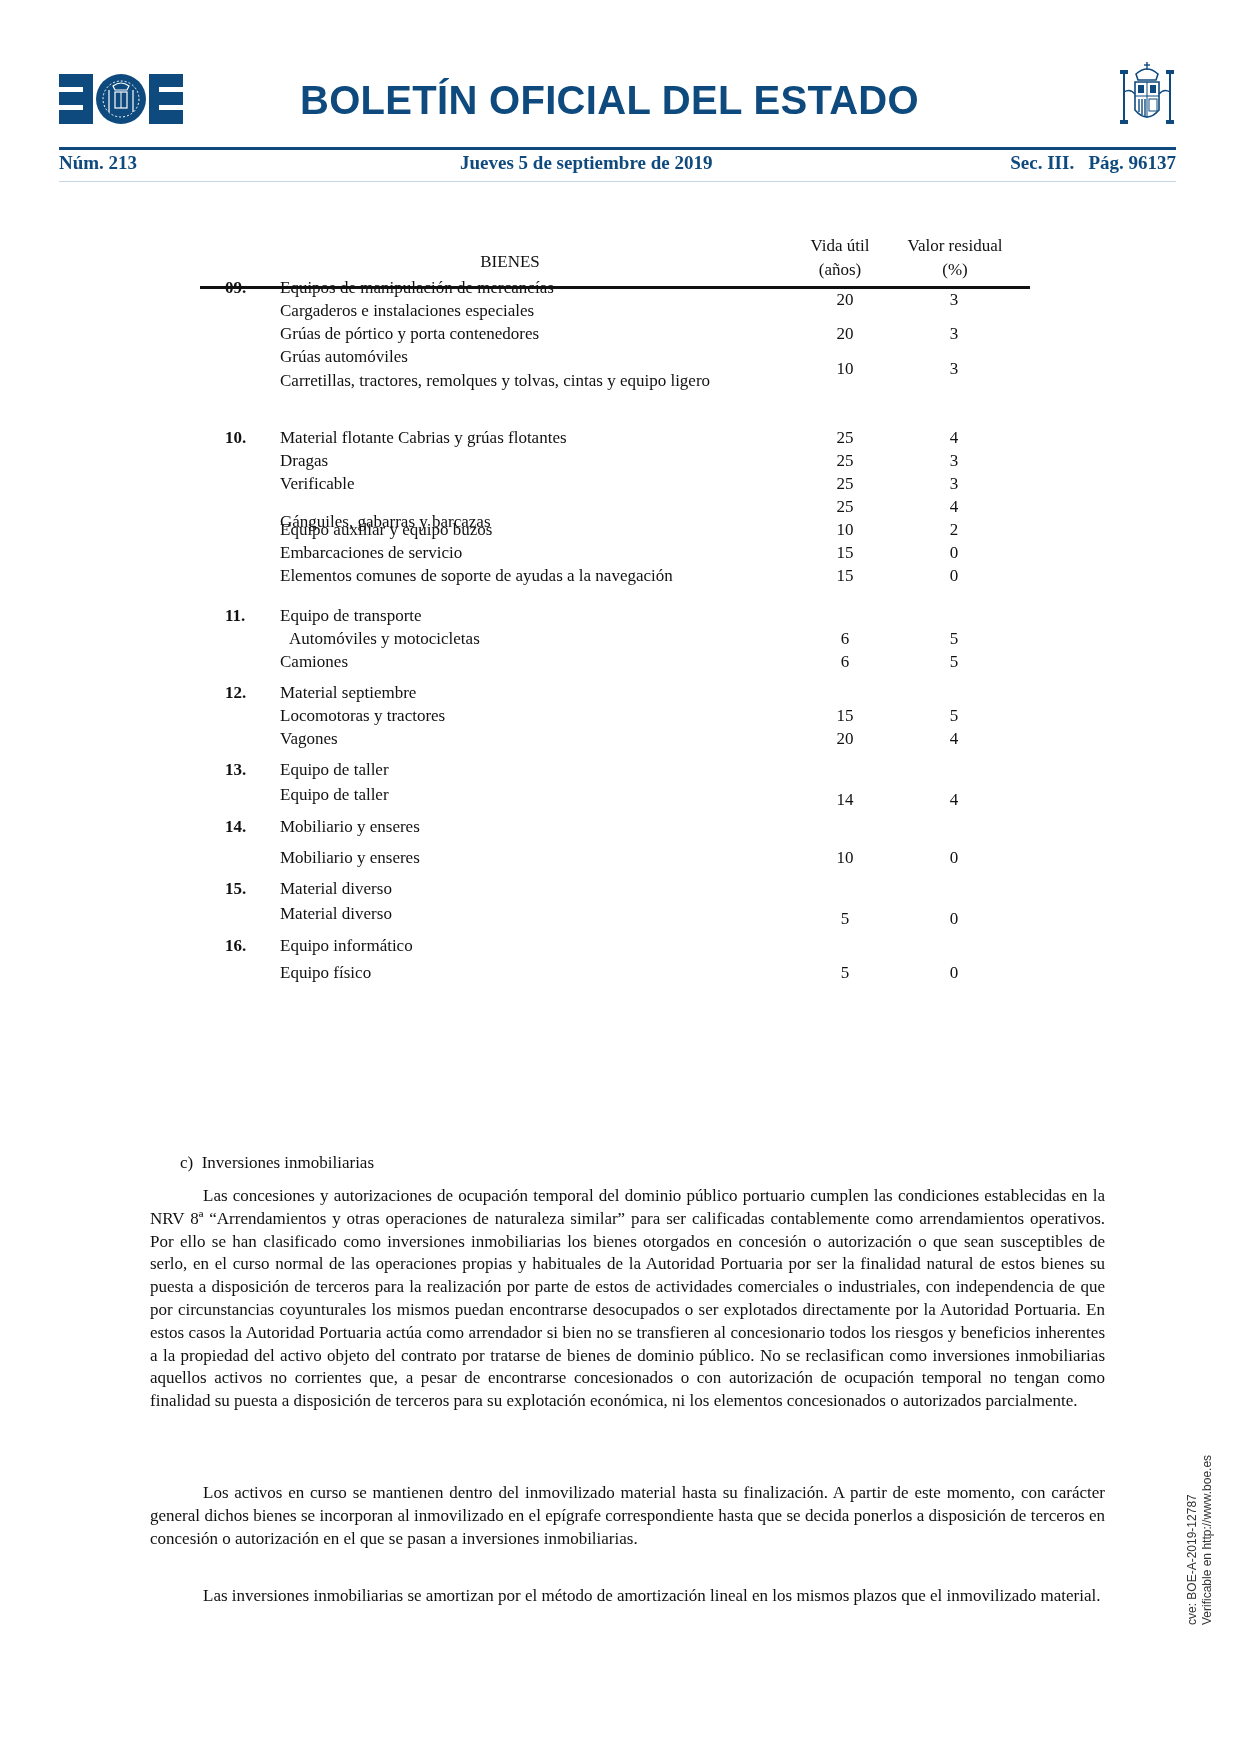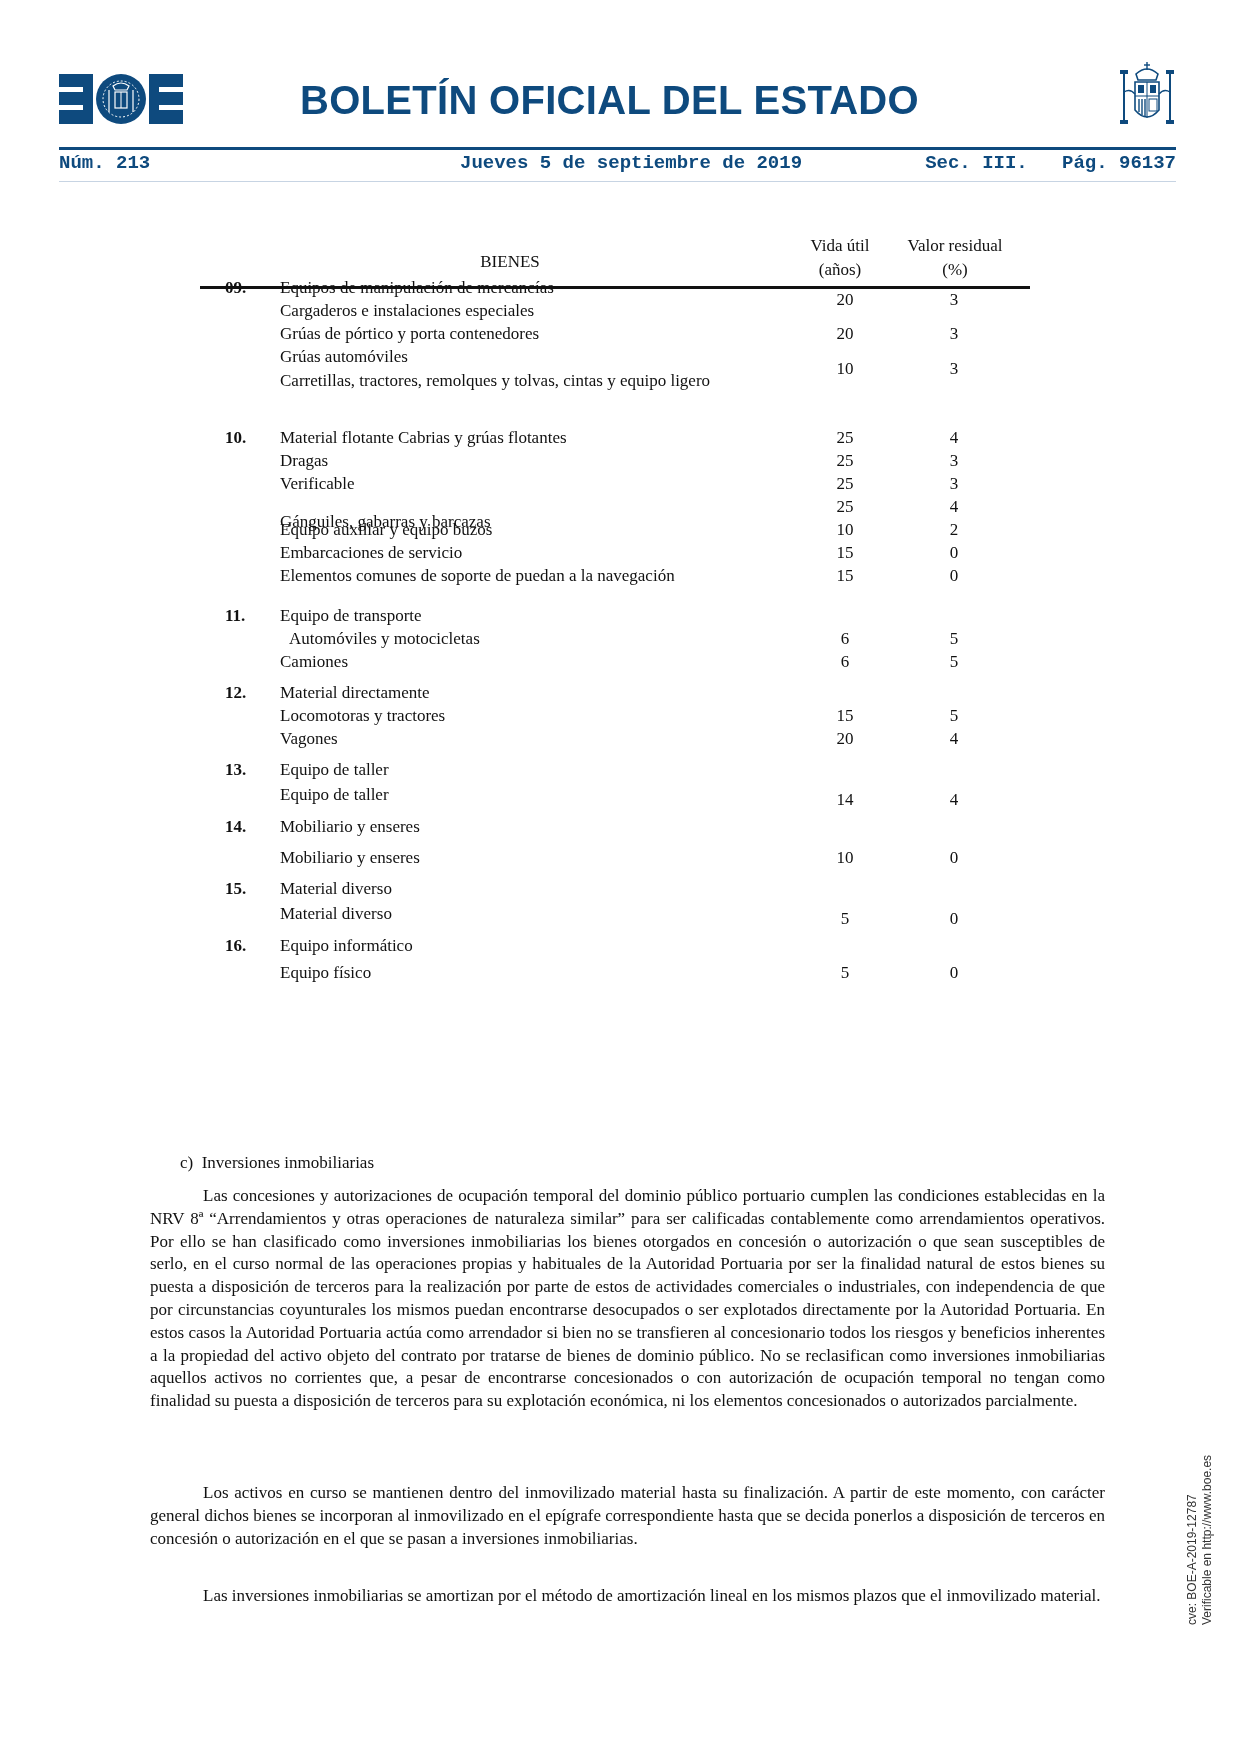--- a/index.html
+++ b/index.html
@@ -2,21 +2,21 @@
 <html><head>
   <meta charset="utf-8">
   <style>
     html, body { margin: 0; padding: 0; background: #ffffff; }
     body { width: 1241px; height: 1754px; position: relative; overflow: hidden; font-family: "Liberation Serif", serif; color: #111; }
 
     .hdr-logo { position: absolute; left: 59px; top: 74px; width: 124px; height: 50px; }
     .hdr-title { position: absolute; left: 300px; top: 78px; font-family: "Liberation Sans", sans-serif; font-weight: bold; font-size: 40px; color: #0e4a7e; letter-spacing: 0.3px; white-space: nowrap; }
     .hdr-crest { position: absolute; left: 1118px; top: 62px; width: 58px; height: 68px; }
     .hdr-rule { position: absolute; left: 59px; top: 147px; width: 1117px; height: 3px; background: #0e4a7e; }
-    .hdr-meta { position: absolute; top: 152px; font-family: Liberation Mono, monospace; font-weight: bold; font-size: 19px; color: #0e4a7e; white-space: nowrap; }
+    .hdr-meta { position: absolute; top: 152px; font-family: Liberation Serif, serif; font-weight: bold; font-size: 19px; color: #0e4a7e; white-space: nowrap; }
     .hdr-num { left: 59px; }
     .hdr-date { left: 460px; }
     .hdr-sec { right: 65px; }
     .hdr-rule2 { position: absolute; left: 59px; top: 181px; width: 1117px; height: 1px; background: #c7d4e3; }
 
     .tbl { position: absolute; left: 200px; top: 234px; width: 830px; }
     .th { position: absolute; font-size: 17px; text-align: center; line-height: 24px; }
     .th-bienes { left: 260px; top: 16px; width: 100px; }
     .th-vida { left: 585px; top: 0px; width: 110px; }
     .th-valor { left: 690px; top: 0px; width: 130px; }
@@ -128,35 +128,35 @@
   <div class="num valor" style="top:240px;">3</div>
   <div class="desc" style="top:278px;">Gánguiles, gabarras y barcazas</div>
   <div class="num vida" style="top:263px;">25</div>
   <div class="num valor" style="top:263px;">4</div>
   <div class="desc" style="top:286px;">Equipo auxiliar y equipo buzos</div>
   <div class="num vida" style="top:286px;">10</div>
   <div class="num valor" style="top:286px;">2</div>
   <div class="desc" style="top:309px;">Embarcaciones de servicio</div>
   <div class="num vida" style="top:309px;">15</div>
   <div class="num valor" style="top:309px;">0</div>
-  <div class="desc" style="top:332px;">Elementos comunes de soporte de puedan a la navegación</div>
+  <div class="desc" style="top:332px;">Elementos comunes de soporte de ayudas a la navegación</div>
   <div class="num vida" style="top:332px;">15</div>
   <div class="num valor" style="top:332px;">0</div>
 
   <div class="code" style="top:372px;">11.</div>
   <div class="desc" style="top:372px;">Equipo de transporte</div>
   <div class="desc" style="top:395px;margin-left:9px;">Automóviles y motocicletas</div>
   <div class="num vida" style="top:395px;">6</div>
   <div class="num valor" style="top:395px;">5</div>
   <div class="desc" style="top:418px;">Camiones</div>
   <div class="num vida" style="top:418px;">6</div>
   <div class="num valor" style="top:418px;">5</div>
 
   <div class="code" style="top:449px;">12.</div>
-  <div class="desc" style="top:449px;">Material directamente</div>
+  <div class="desc" style="top:449px;">Material septiembre</div>
   <div class="desc" style="top:472px;">Locomotoras y tractores</div>
   <div class="num vida" style="top:472px;">15</div>
   <div class="num valor" style="top:472px;">5</div>
   <div class="desc" style="top:495px;">Vagones</div>
   <div class="num vida" style="top:495px;">20</div>
   <div class="num valor" style="top:495px;">4</div>
 
   <div class="code" style="top:526px;">13.</div>
   <div class="desc" style="top:526px;">Equipo de taller</div>
   <div class="desc" style="top:551px;">Equipo de taller</div>

